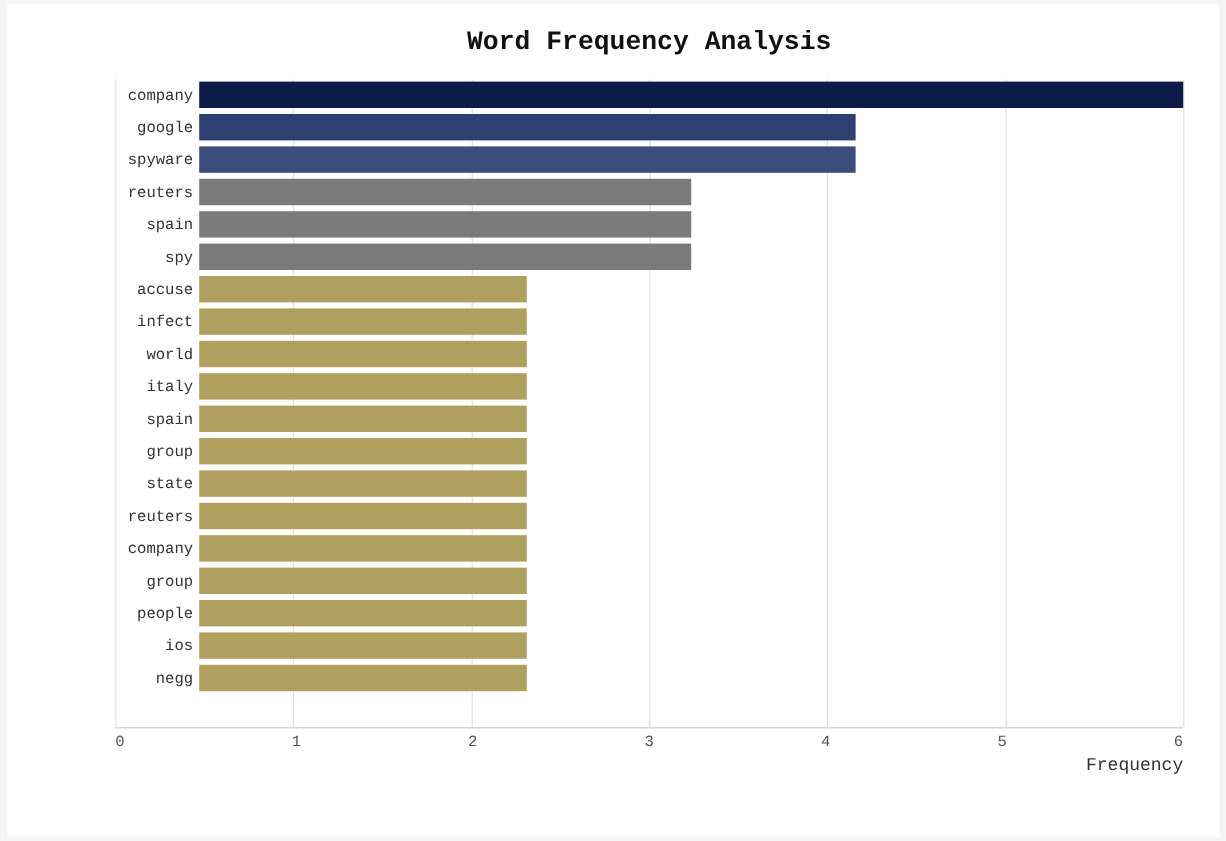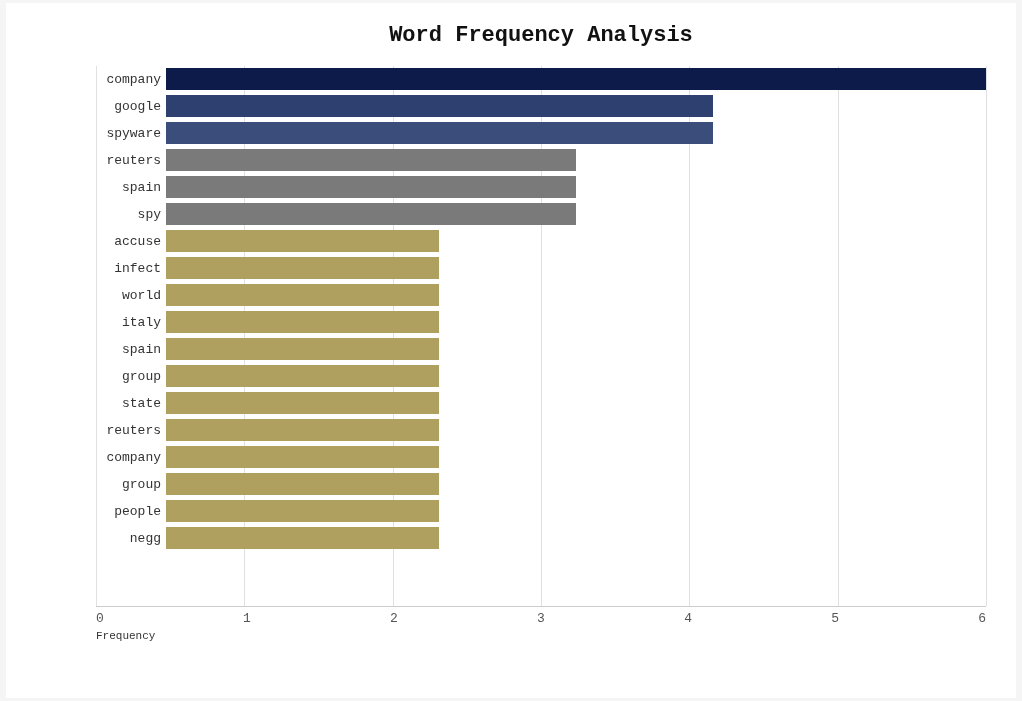--- a/index.html
+++ b/index.html
@@ -77,22 +77,22 @@
       background: #ccc;
     }
     .x-ticks {
       display: flex;
       justify-content: space-between;
       padding-top: 5px;
       font-size: 13px;
       color: #555;
     }
     .x-axis-label {
-      text-align: left;
-      font-size: 11px;
+      text-align: right;
+      font-size: 15px;
       color: #333;
       margin-top: 4px;
     }
     
     .grid-lines {
       position: absolute;
       top: 0;
       left: 0;
       right: 0;
       bottom: 40px;
@@ -219,20 +219,26 @@
             <div class="bar" style="width: 33.3333%; background-color: rgb(176, 160, 96);"></div>
           </div>
         </div>
         <div class="bar-row">
           <div class="bar-label">people</div>
           <div class="bar-wrapper">
             <div class="bar" style="width: 33.3333%; background-color: rgb(176, 160, 96);"></div>
           </div>
         </div>
         <div class="bar-row">
+          <div class="bar-label">ios</div>
+          <div class="bar-wrapper">
+            <div class="bar" style="width: 33.3333%; background-color: rgb(176, 160, 96);"></div>
+          </div>
+        </div>
+        <div class="bar-row">
           <div class="bar-label">negg</div>
           <div class="bar-wrapper">
             <div class="bar" style="width: 33.3333%; background-color: rgb(176, 160, 96);"></div>
           </div>
         </div>
       </div>
     <div class="x-axis">
       <div class="x-axis-line"></div>
       <div class="x-ticks" id="x-ticks">
           <span>0</span>

